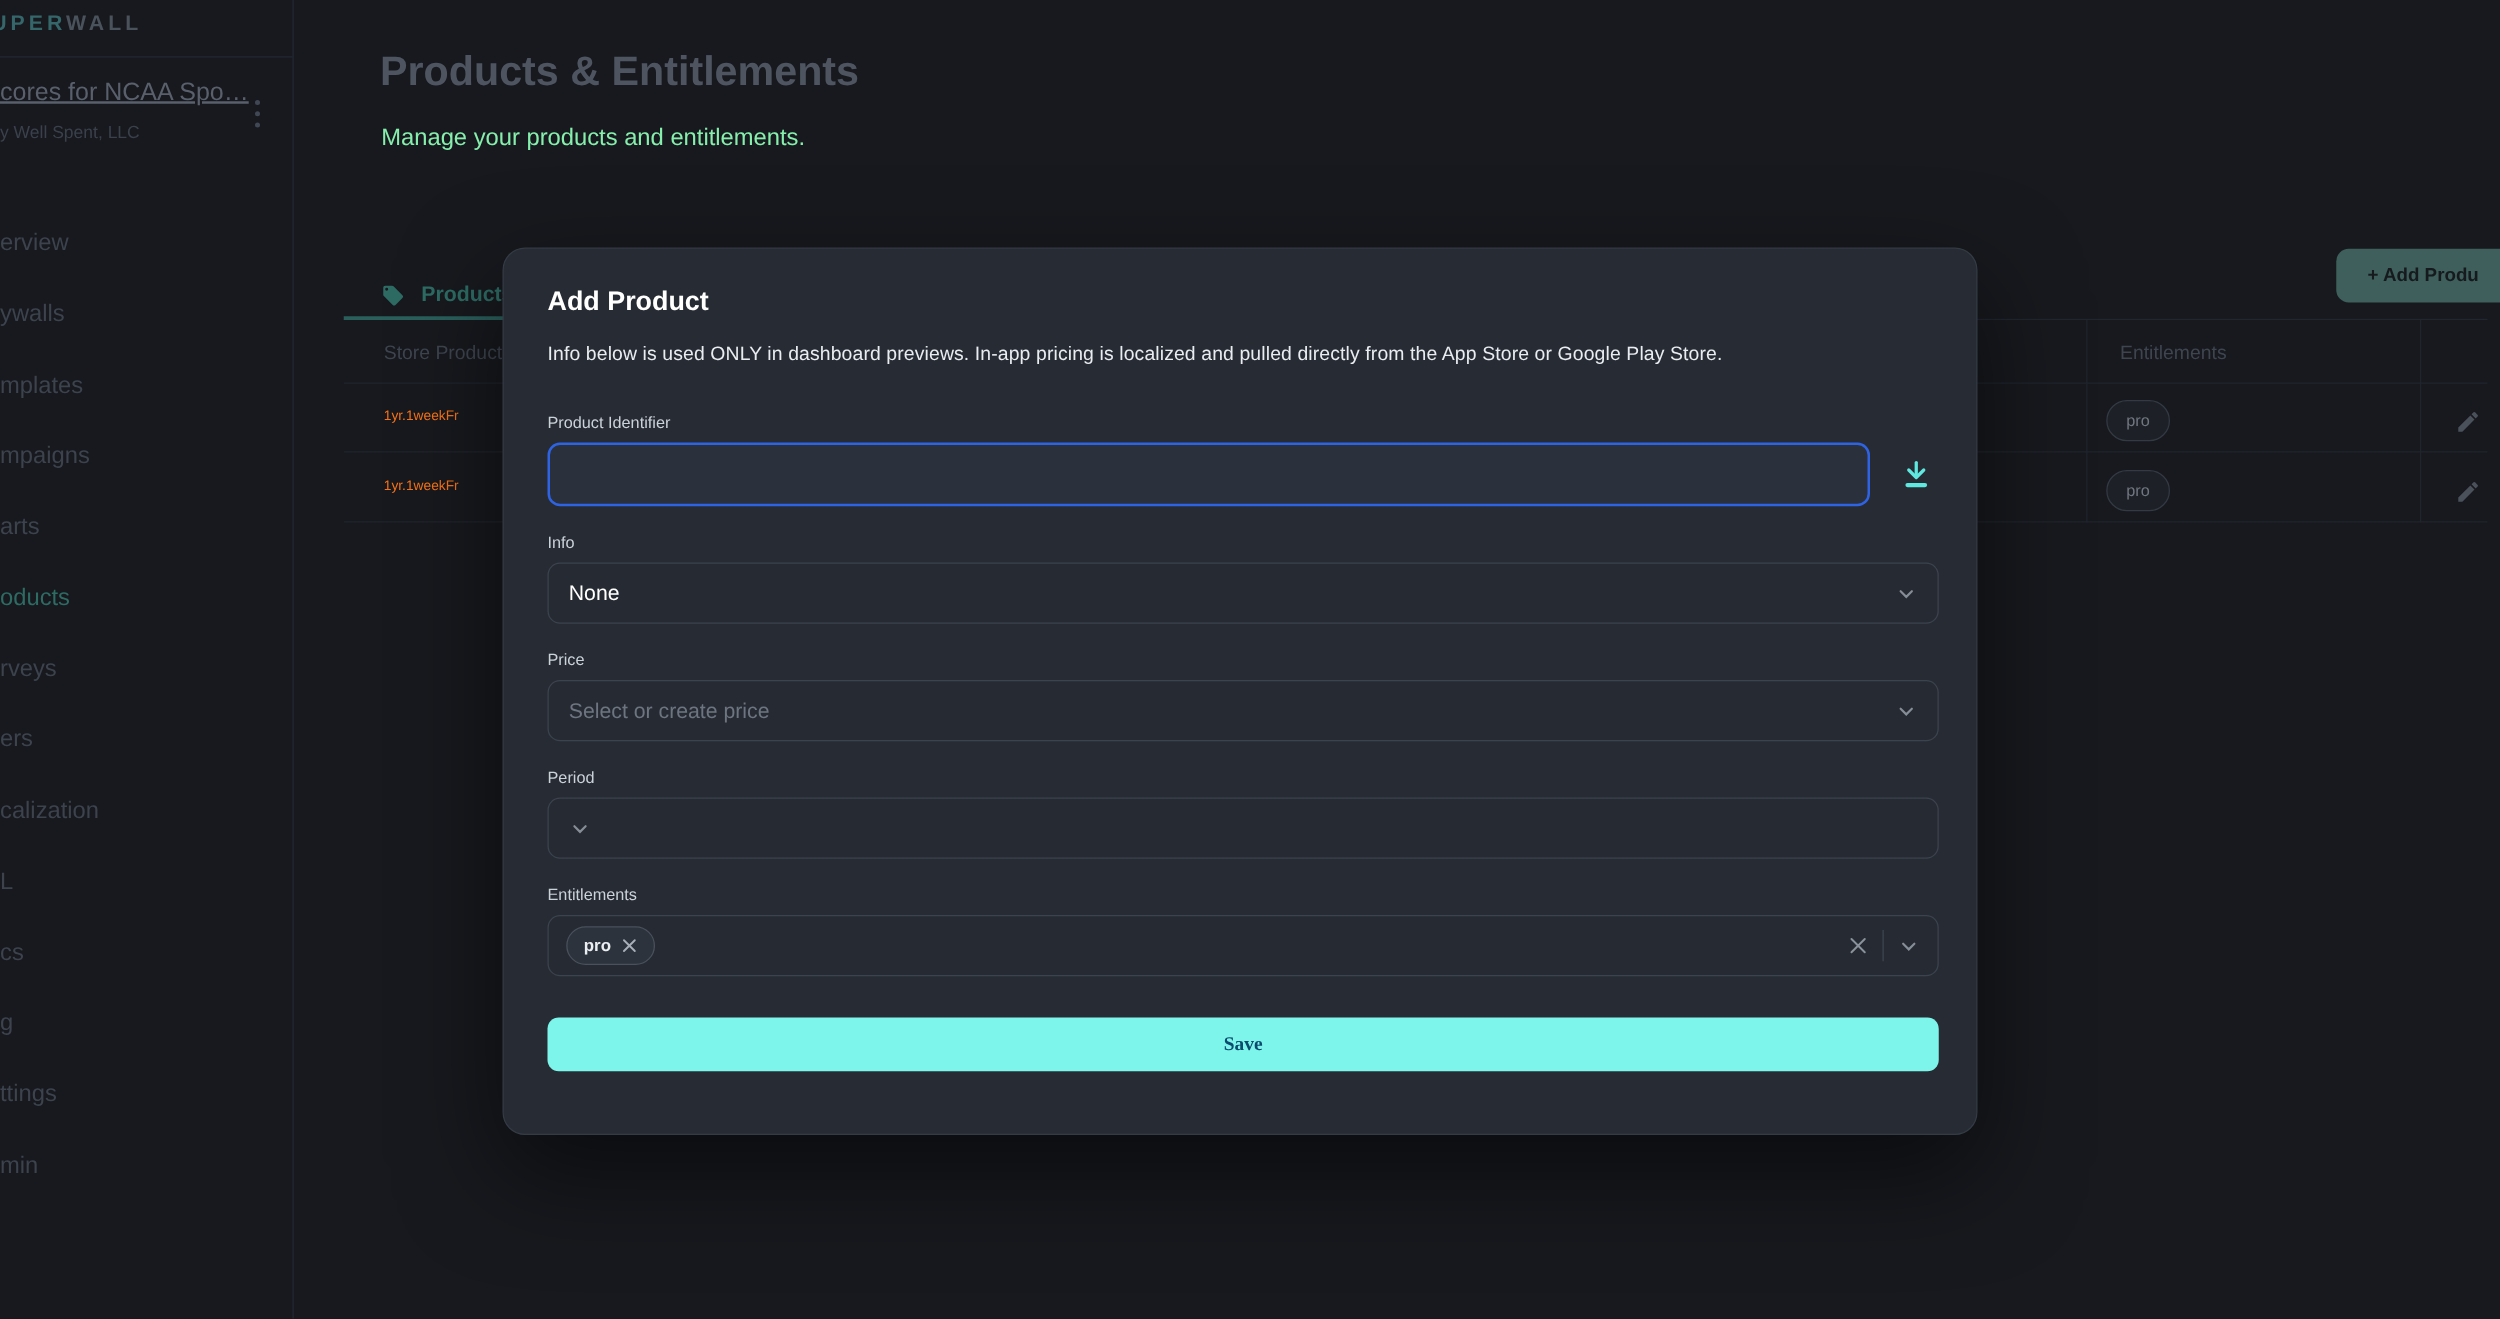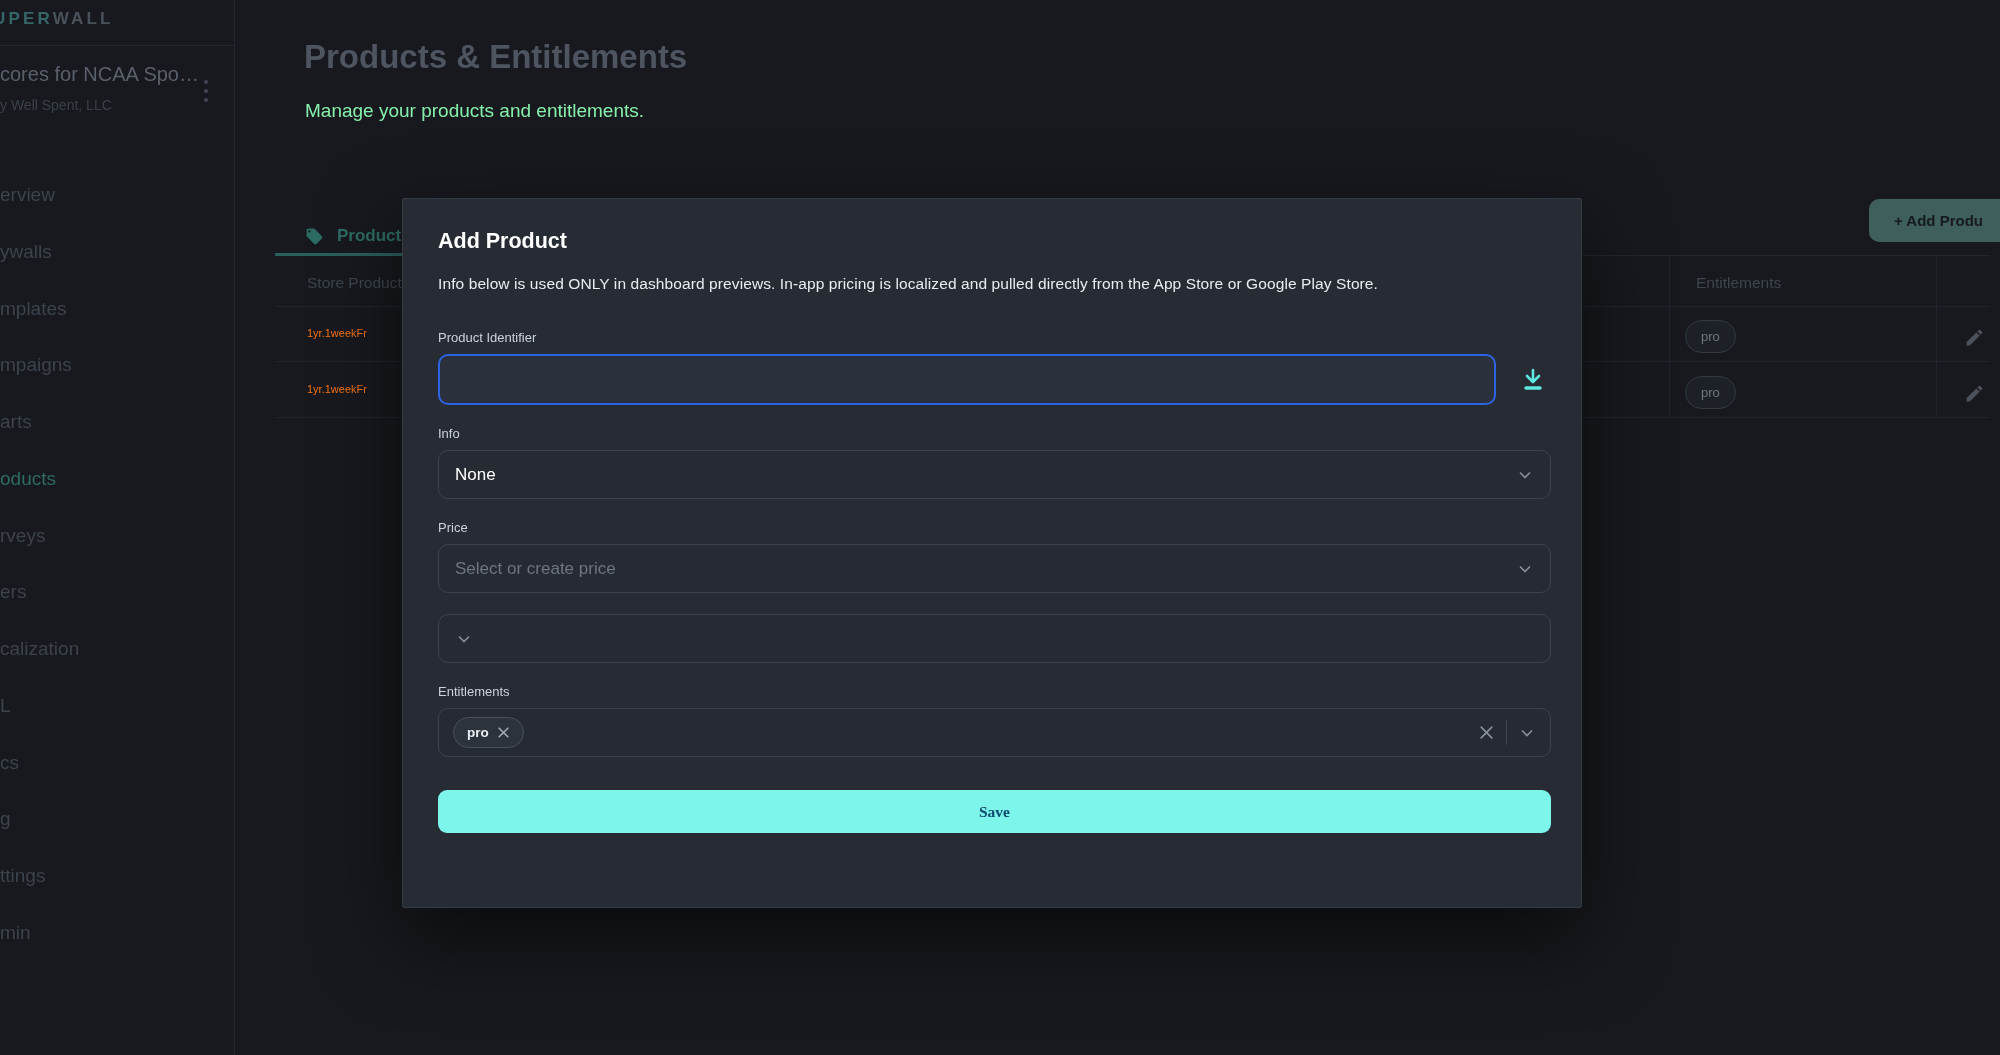--- a/index.html
+++ b/index.html
@@ -22,21 +22,21 @@
   }
   .logo {
     position:absolute; left:-7px; top:9px;
     font-size:17px; font-weight:bold; letter-spacing:3.2px; white-space:nowrap;
   }
   .logo .teal { color:#35666a; }
   .logo .gray { color:#4a525b; }
 
   .app-name {
     position:absolute; left:0; top:63px; width:200px;
-    font-size:20px; color:#59606b; white-space:nowrap; overflow:hidden;
+    font-size:20px; color:#59606b; white-space:nowrap; overflow:hidden;text-decoration:underline;
   }
   .app-company {
     position:absolute; left:0; top:97px;
     font-size:14px; color:#3a414b; white-space:nowrap;
   }
   .kebab { position:absolute; left:204px; top:80px; display:flex; flex-direction:column; gap:5px; cursor:pointer; }
   .kebab i { width:4px; height:4px; border-radius:50%; background:#414855; }
 
   .nav { list-style:none; }
   .nav li {
@@ -88,21 +88,21 @@
     position:absolute; left:1685px; height:33px; padding:0 15px;
     display:flex; align-items:center;
     border:1px solid #333a43; border-radius:17px; background:#1d2127;
     font-size:13px; color:#70767f;
   }
   .pencil { position:absolute; left:1964px; cursor:pointer; }
 
   
   .modal {
     position:absolute; left:402px; top:198px; width:1180px; height:710px;
-    background:#272c34; border:1px solid #343b45; border-radius:2px;
+    background:#272c34; border:1px solid #343b45; border-radius:18px;
     box-shadow:0 30px 80px rgba(0,0,0,.55);
     padding:30px 30px 4px 35px;
   }
   .modal-title { font-size:21.5px; font-weight:bold; color:#ffffff; }
   .modal-desc  { margin-top:21px; font-size:15.5px; font-weight:500; color:#e9ecf0; letter-spacing:.1px; }
 
   .fgroup { margin-top:21px; }
   .fgroup.first { margin-top:37px; }
   .flabel { font-size:13px; color:#ccd2d9; margin-bottom:9px; }
 
@@ -259,20 +259,21 @@
       <span class="ph">Select or create price</span>
       <span style="display:flex;">
         <svg width="18" height="18" viewBox="0 0 18 18" fill="none" stroke="#868d97" stroke-width="1.7" stroke-linecap="round">
             <path d="M4.5 7l4.5 4.5L13.5 7"></path>
           </svg>
       </span>
     </div>
   </div>
 
   <div class="fgroup">
+    <div class="flabel">Period</div>
     <div class="select">
       <span style="display:flex;">
         <svg width="18" height="18" viewBox="0 0 18 18" fill="none" stroke="#868d97" stroke-width="1.7" stroke-linecap="round">
             <path d="M4.5 7l4.5 4.5L13.5 7"></path>
           </svg>
       </span>
     </div>
   </div>
 
   <div class="fgroup">

